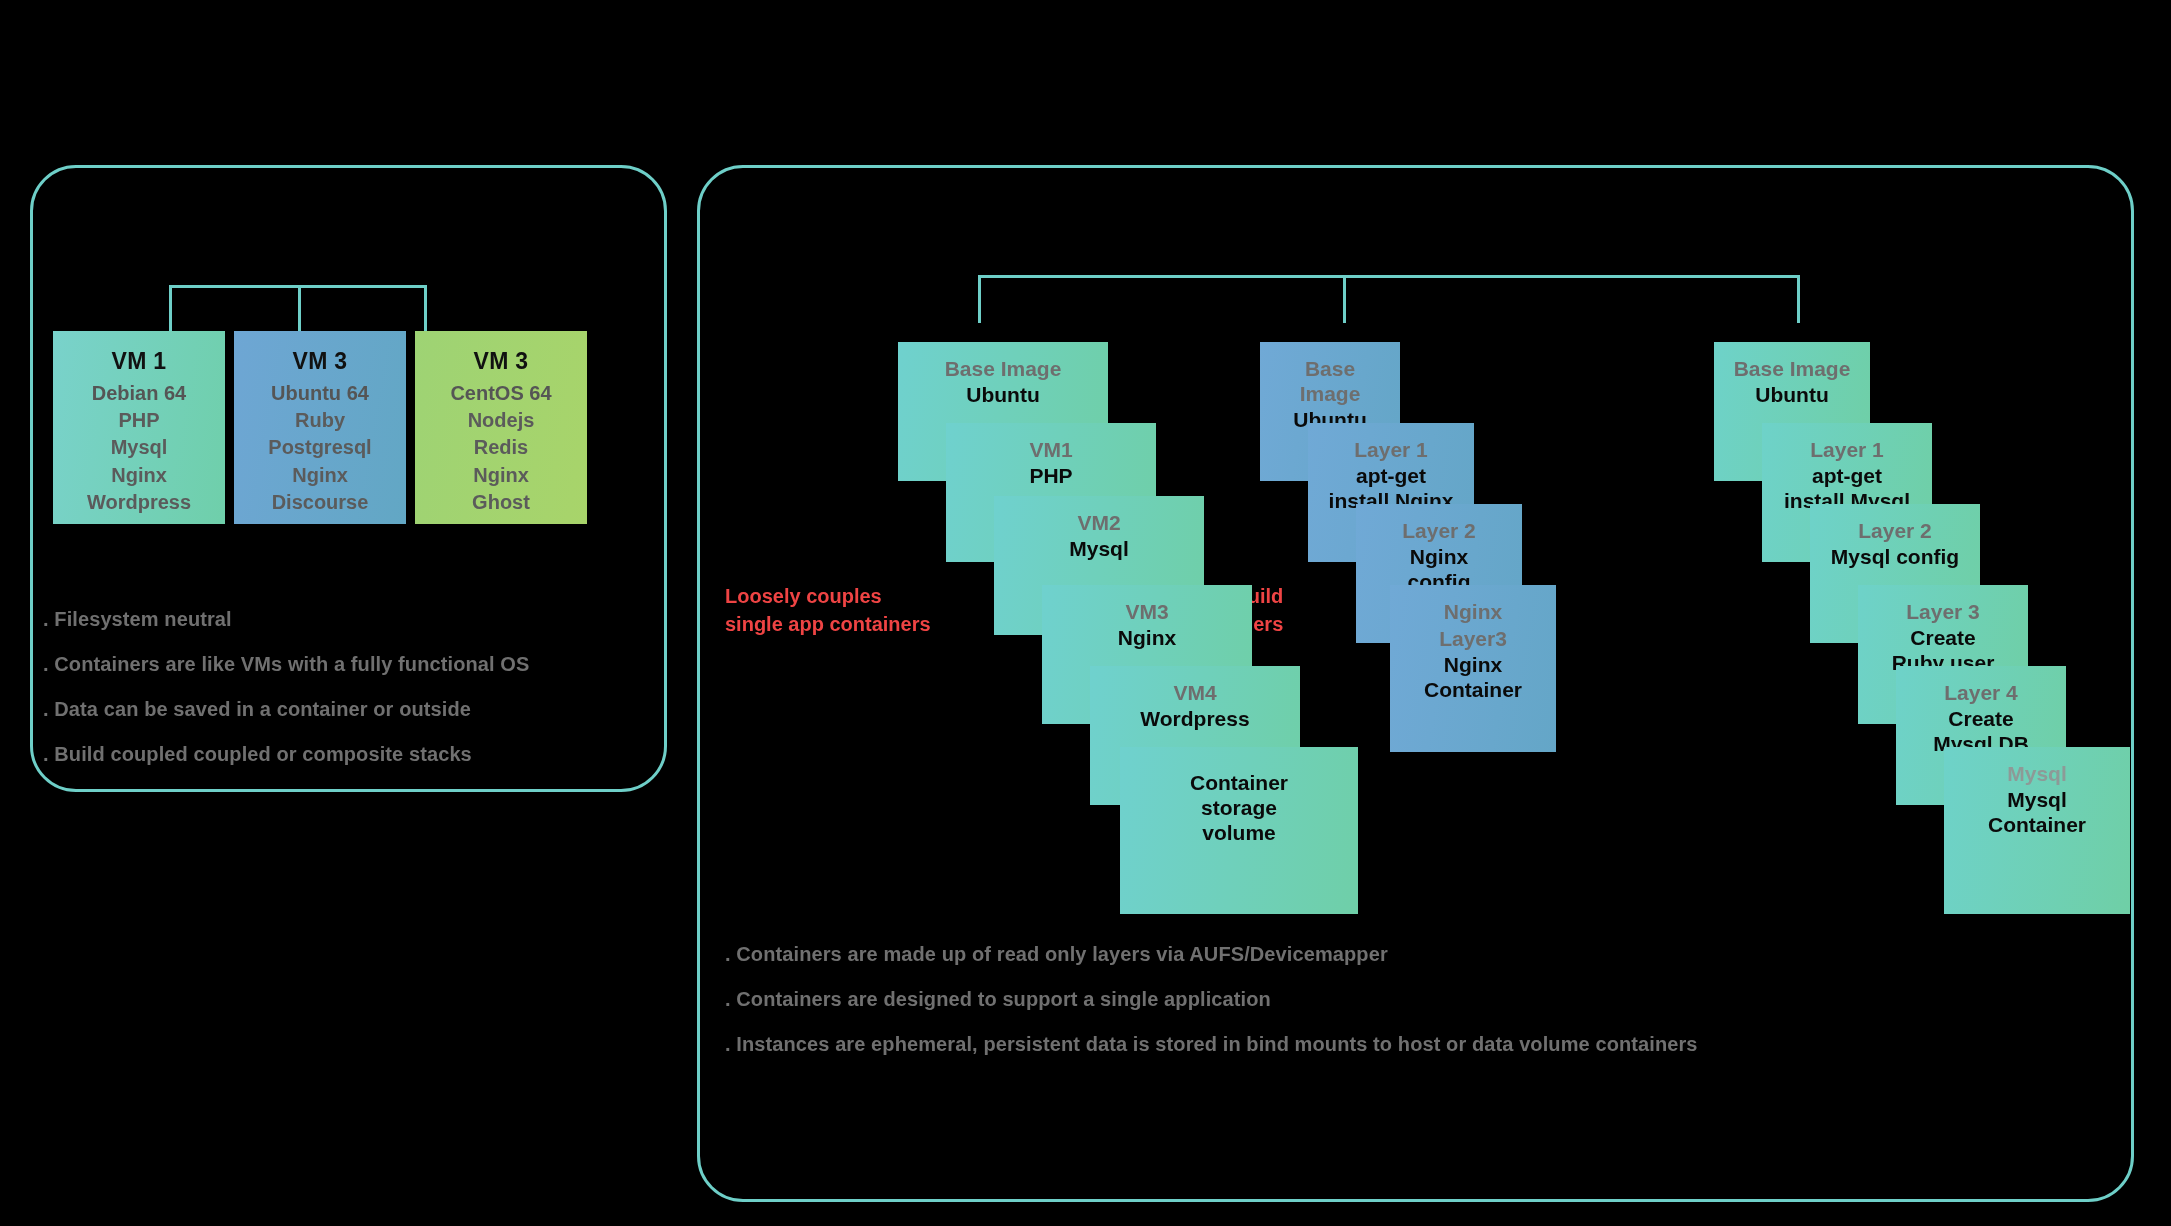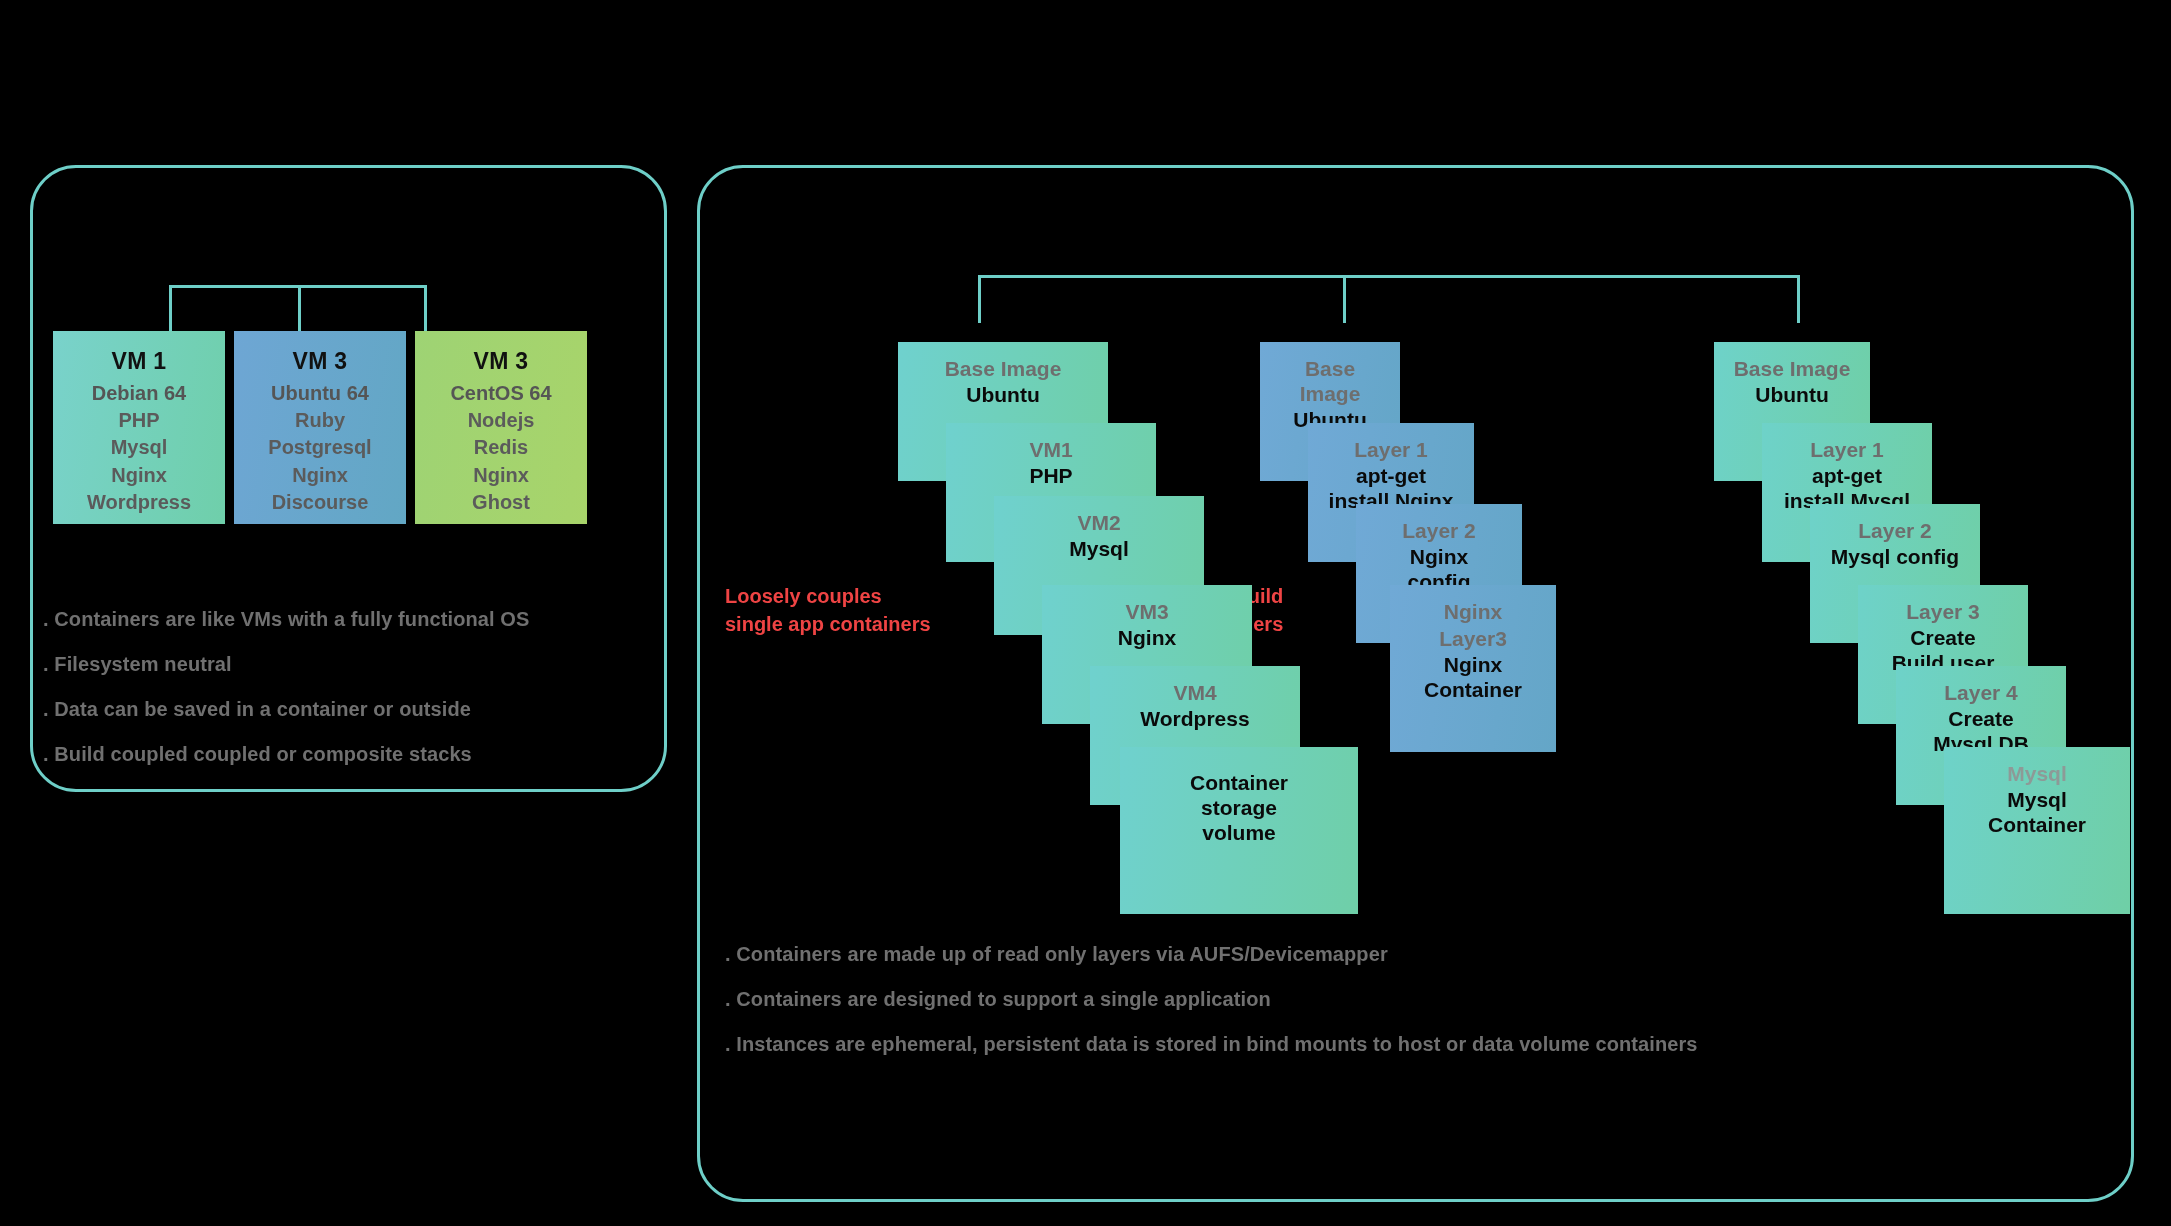--- a/index.html
+++ b/index.html
@@ -155,22 +155,22 @@
       <div class="vm-item os">CentOS 64</div>
       <div class="vm-item">Nodejs</div>
       <div class="vm-item">Redis</div>
       <div class="vm-item">Nginx</div>
       <div class="vm-item">Ghost</div>
     </div>
 
   </div>
 
   <div class="bullets" style="left:10px; top:440px;">
+    <div class="bullet">. Filesystem neutral</div>
     <div class="bullet">. Containers are like VMs with a fully functional OS</div>
-    <div class="bullet">. Filesystem neutral</div>
     <div class="bullet">. Data can be saved in a container or outside</div>
     <div class="bullet">. Build coupled coupled or composite stacks</div>
   </div>
 
 </div>
 
 <div class="panel" id="right-panel">
 
   <div class="bracket" style="left:0px; top:107px; width:1200px; height:48px;">
     <div class="hbar" style="left:278px; width:822px;"></div>
@@ -266,21 +266,21 @@
     </div>
 
     <div class="layer teal2" style="left:1110px; top:336px; width:170px; height:139px;">
       <div class="layer-cap">Layer 2</div>
       <div class="layer-main">Mysql config</div>
     </div>
 
     <div class="layer teal2" style="left:1158px; top:417px; width:170px; height:139px;">
       <div class="layer-cap">Layer 3</div>
       <div class="layer-main">Create</div>
-      <div class="layer-main">Build user</div>
+      <div class="layer-main">Ruby user</div>
     </div>
 
     <div class="layer teal2" style="left:1196px; top:498px; width:170px; height:139px;">
       <div class="layer-cap">Layer 4</div>
       <div class="layer-main">Create</div>
       <div class="layer-main">Mysql DB</div>
     </div>
 
     <div class="layer teal2" style="left:1244px; top:579px; width:186px; height:167px;">
       <div class="layer-cap faded">Mysql</div>

